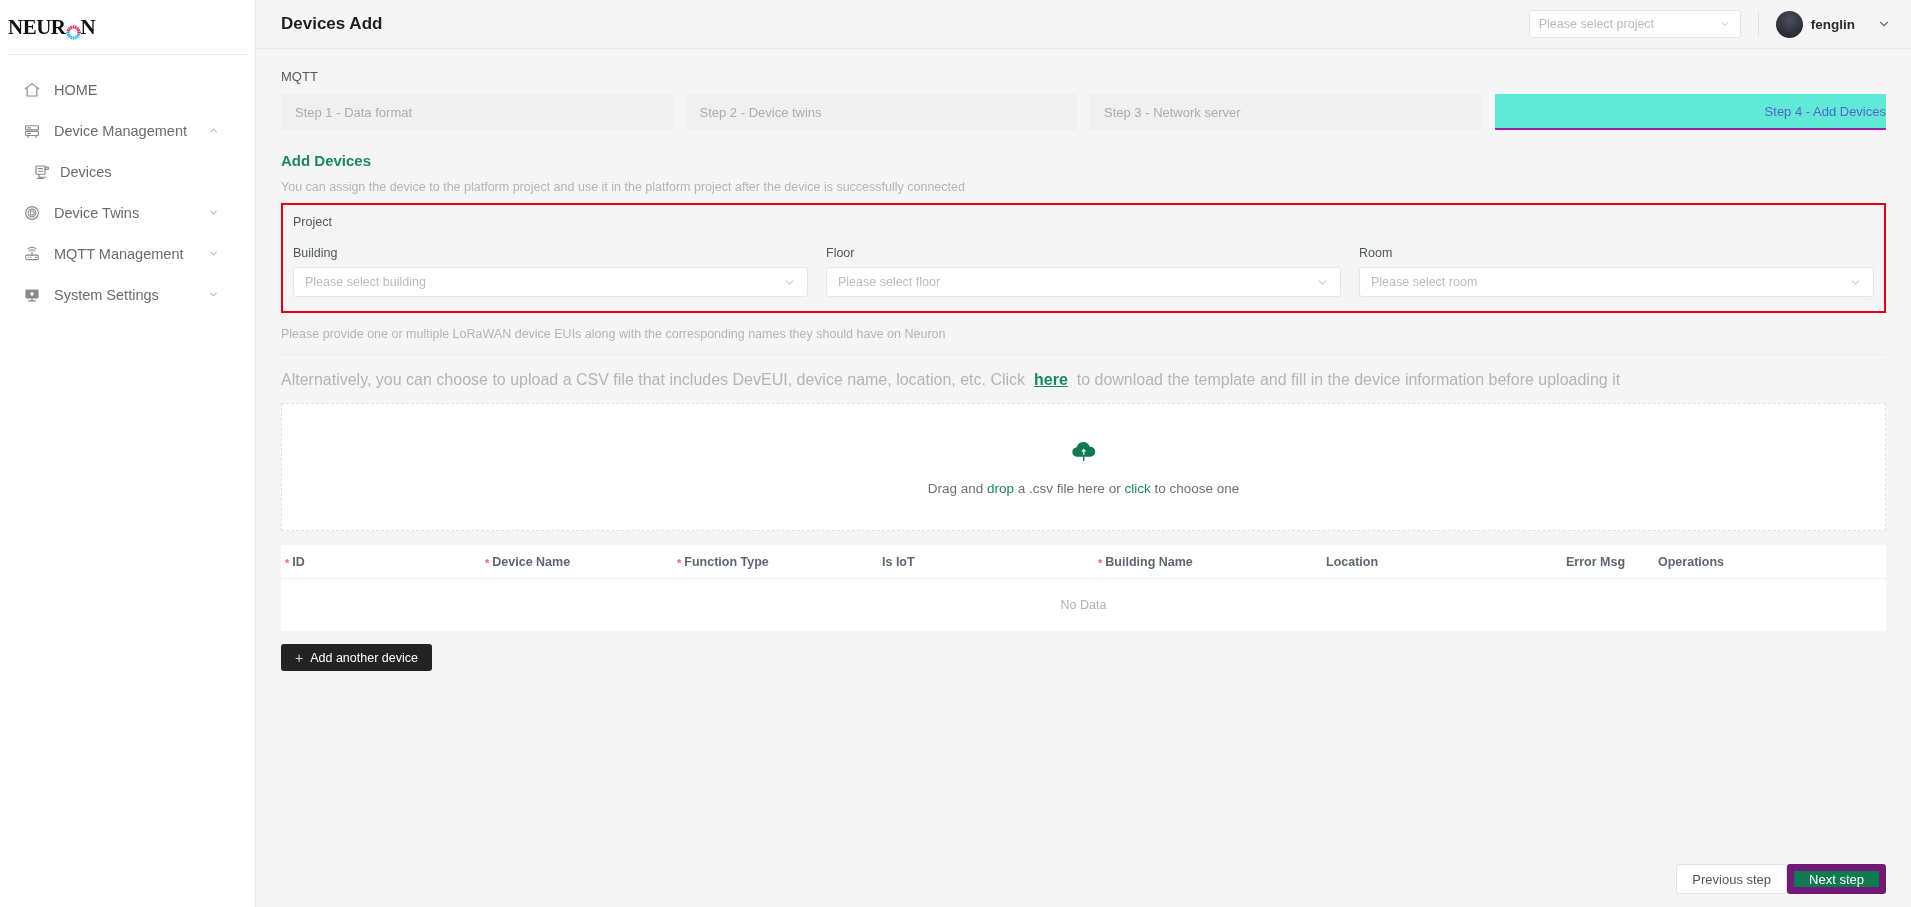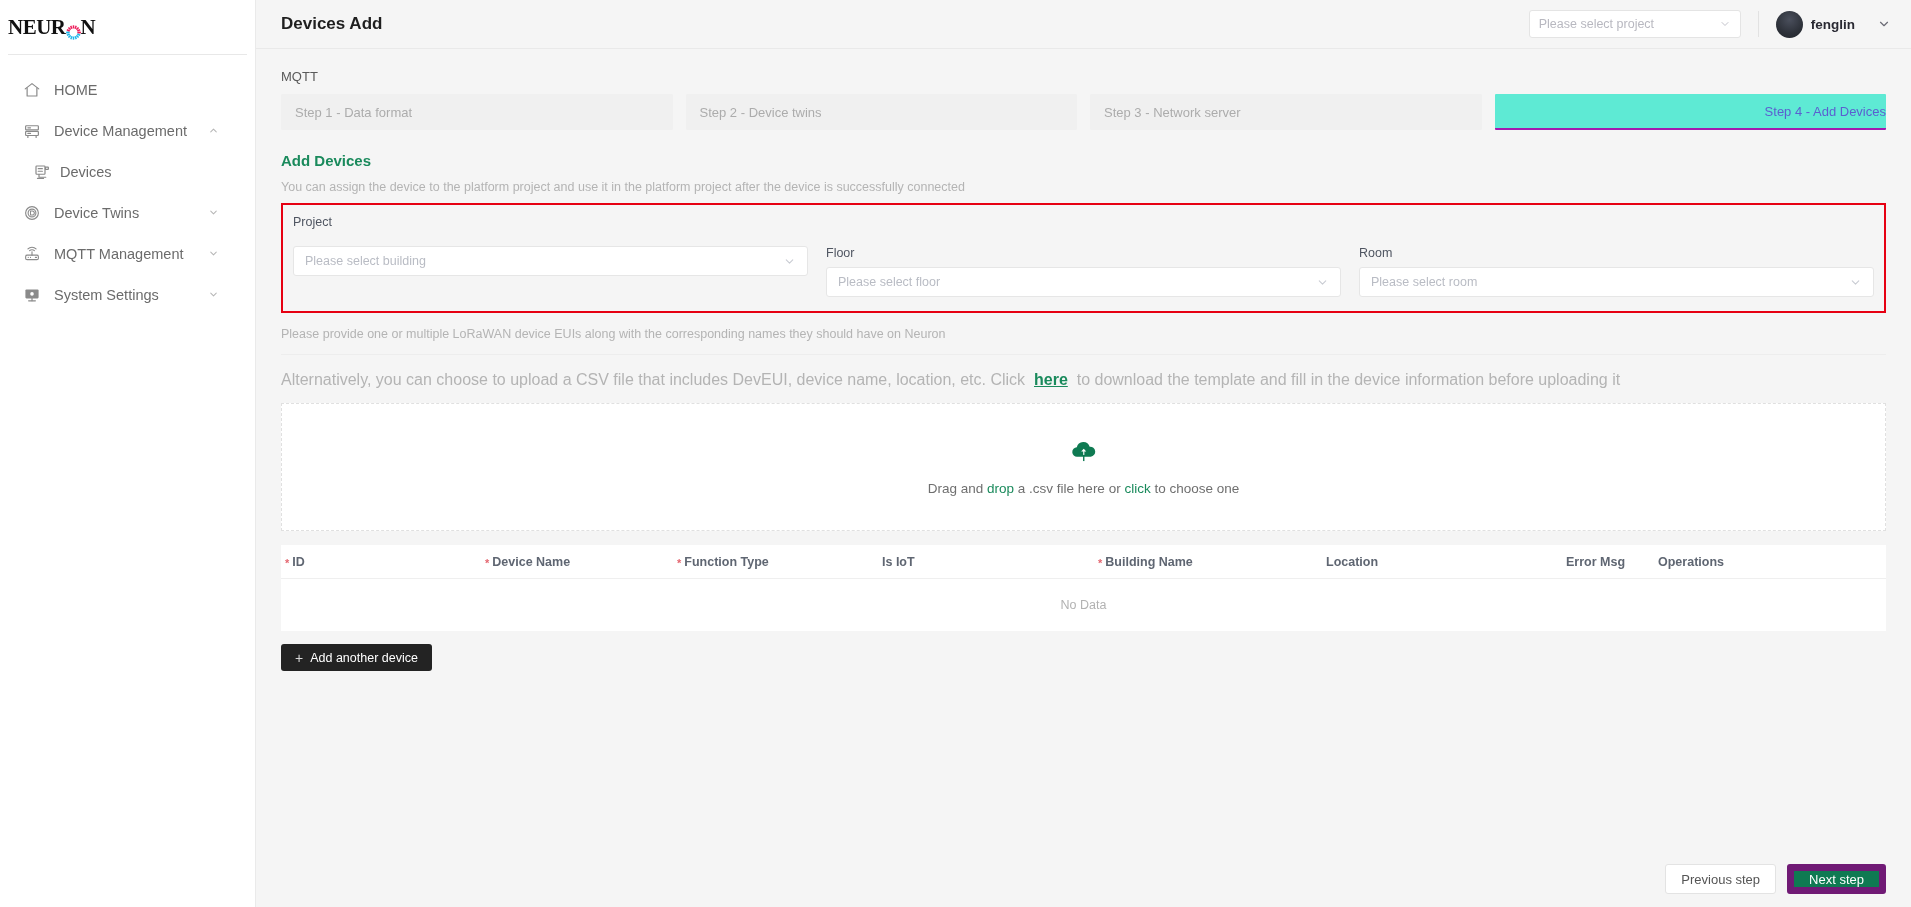--- a/index.html
+++ b/index.html
@@ -282,21 +282,20 @@
     cursor: pointer;
     font-family: "Liberation Sans", sans-serif;
   }
   .btn-add .plus { font-size: 14px; color: #d8d8d8; line-height: 1; }
 
   .footer-bar {
     position: absolute;
     right: 25px;
     bottom: 13px;
     display: flex;
-    gap: 11px;
   }
   .btn {
     height: 30px;
     padding: 0 15px;
     border-radius: 3px;
     font-size: 13px;
     cursor: pointer;
     display: inline-flex;
     align-items: center;
     font-family: "Liberation Sans", sans-serif;
@@ -502,20 +501,21 @@
 
       <div class="section-title">Add Devices</div>
       <div class="section-desc">You can assign the device to the platform project and use it in the platform project after the device is successfully connected</div>
 
       <div class="form-box">
         <div style="padding:0 8px;">
           <div class="field-label">Project</div>
 
           <div class="row3">
             <div>
+              <div class="field-label">Building</div>
               <div class="sel placeholder">
                 <span>Please select building</span>
                 <span class="cd">
                   <svg width="13" height="13" viewBox="0 0 24 24" fill="none" stroke="currentColor" stroke-width="2" stroke-linecap="round" stroke-linejoin="round">
                       <polyline points="6 9 12 15 18 9"></polyline>
                     </svg>
                 </span>
               </div>
             </div>
             <div>

